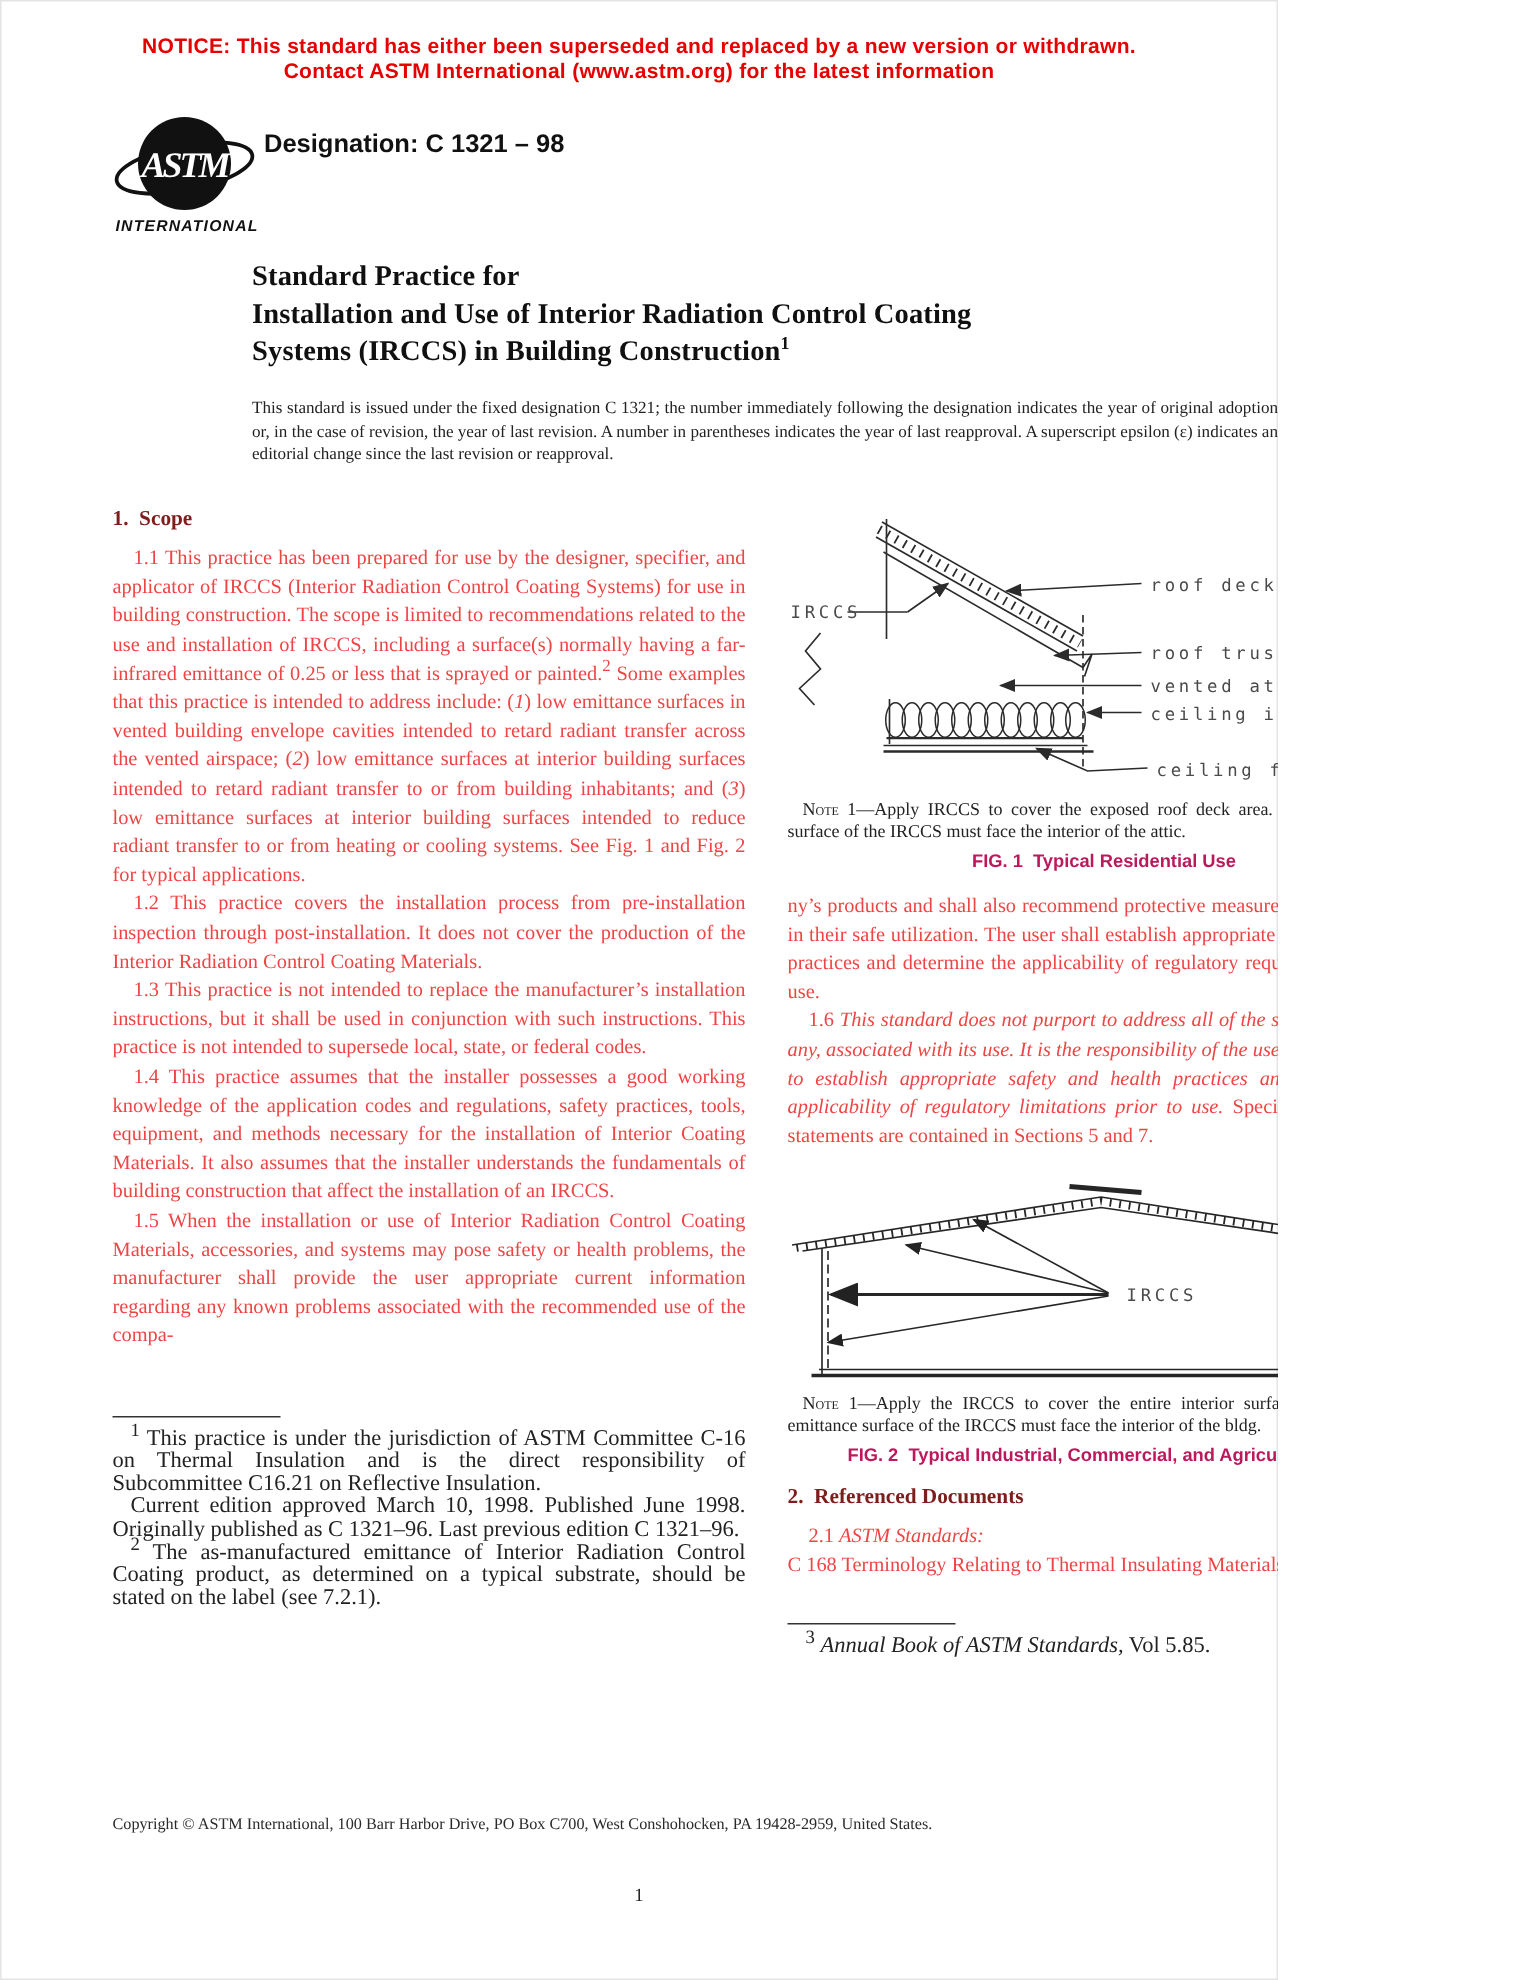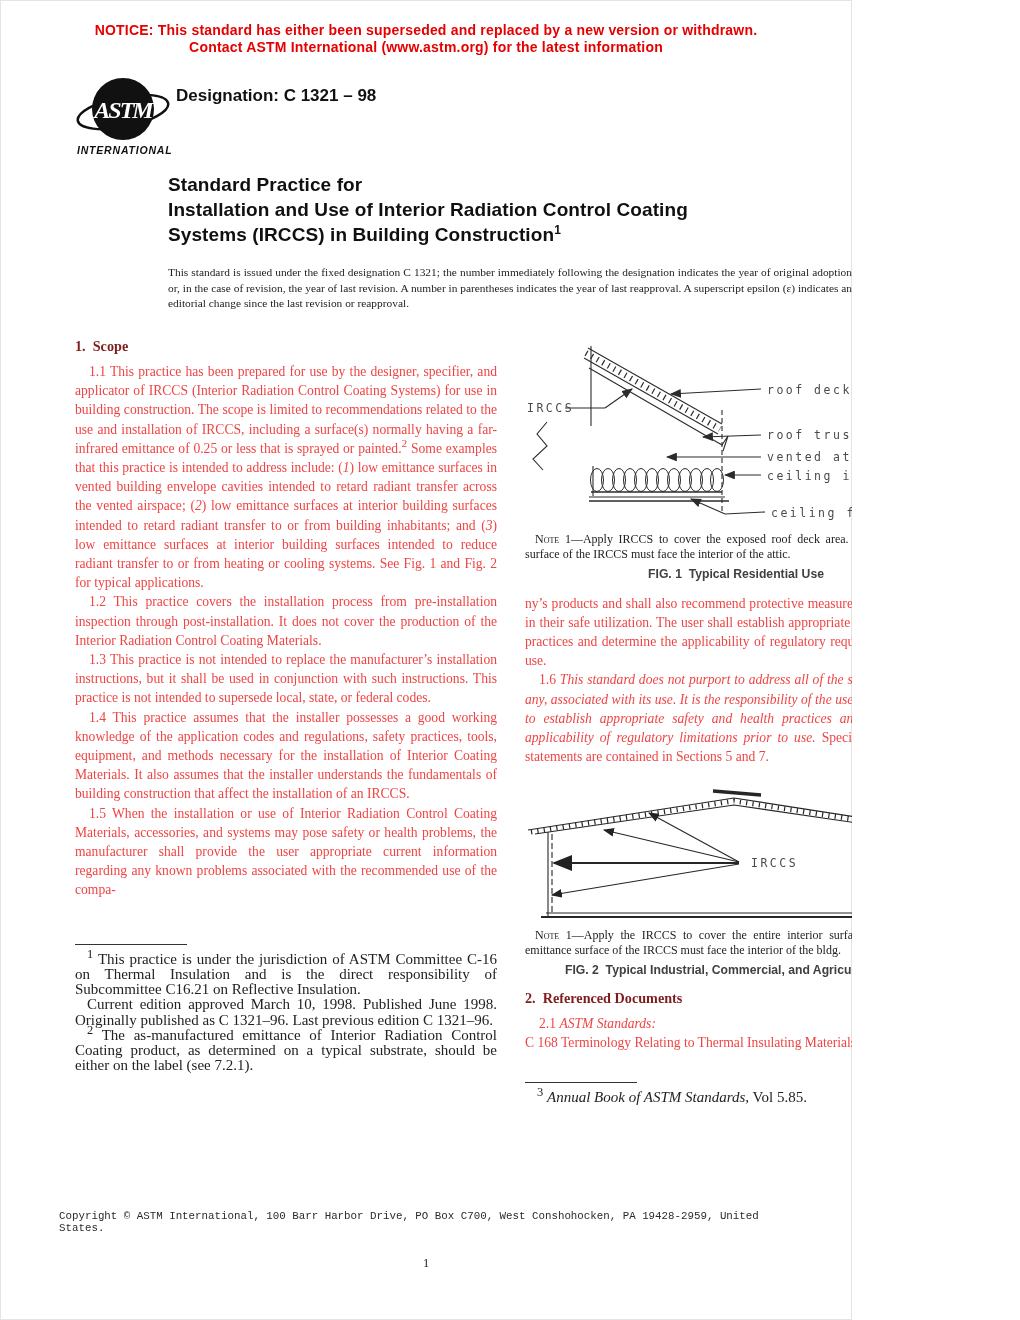--- a/index.html
+++ b/index.html
@@ -14,21 +14,21 @@
     font-weight:bold; font-size:14px; line-height:17px; letter-spacing:0.2px;
   }
   .header { position:absolute; top:72px; left:76px; width:600px; height:90px; }
   .logo { display:block; }
   .designation {
     position:absolute; left:100px; top:14px;
     font-family:"Liberation Sans", sans-serif; font-weight:bold; font-size:17px; color:#111;
   }
   .titleblock {
     position:absolute; top:172px; left:168px; width:720px;
-    font-family:Liberation Sans, sans-serif; font-weight:bold;
+    font-family:Liberation Serif, serif; font-weight:bold;
     font-size:19px; line-height:25px; color:#101010; letter-spacing:0.1px;
   }
   .titleblock sup { font-size:12px; }
   .issued {
     position:absolute; top:265px; left:168px; width:684px;
     font-size:11.4px; line-height:15.6px; text-align:justify; color:#222;
   }
   .cols { position:absolute; top:338px; left:75px; width:872px; display:flex; gap:28px; }
   .col { width:422px; }
   .sech { font-weight:bold; font-size:14.2px; margin:0 0 7px 0; white-space:pre-wrap; color:#7f1d1d; }
@@ -36,27 +36,27 @@
   .ind { text-indent:14px; }
   .refitem { padding-left:22px; text-indent:-22px; }
   .fnblock { margin-top:44px; }
   .fnblock2 { margin-top:30px; }
   .fnrule { width:112px; border-top:1px solid #333; margin-bottom:7px; }
   .fn { font-size:15px; line-height:15.2px; text-align:justify; margin:0; text-indent:12px; color:#222; }
   .fignote { font-size:12px; line-height:14.8px; text-align:justify; margin:4px 0 0 0; text-indent:10px; color:#222; }
   .sc { font-variant:small-caps; }
   .figcap {
     text-align:center; font-family:"Liberation Sans", sans-serif; font-weight:bold;
-    font-size:12.2px; margin:5px 0 13px 0; white-space:pre-wrap; color:#404040;
+    font-size:12.2px; margin:5px 0 13px 0; white-space:pre-wrap; color:#be185d;
   }
   .figsvg { display:block; }
   .figlabel { font-family:"DejaVu Sans Mono", monospace; font-size:11.5px; letter-spacing:2.5px; fill:#4a4a4a; }
   .copyright {
-    position:absolute; top:1210px; left:59px; right:75px;
-    font-family:Liberation Mono, monospace; font-size:10.8px; color:#2a2a2a;
+    position:absolute; top:1210px; left:75px; right:75px;
+    font-family:Liberation Serif, serif; font-size:10.8px; color:#2a2a2a;
   }
   .pagenum { position:absolute; top:1256px; left:0; right:0; text-align:center; font-size:12.5px; color:#222; }
   sup { line-height:0; }
   i { font-style:italic; }
 </style>
 </head>
 <body>
 
 <div class="page">
 
@@ -92,21 +92,21 @@
       <p class="bt ind"><span>1.1 This practice has been prepared for use by the designer, specifier, and applicator of IRCCS (Interior Radiation Control Coating Systems) for use in building construction. The scope is limited to recommendations related to the use and installation of IRCCS, including a surface(s) normally having a far-infrared emittance of 0.25 or less that is sprayed or painted.</span><sup>2</sup><span> Some examples that this practice is intended to address include: (</span><i>1</i><span>) low emittance surfaces in vented building envelope cavities intended to retard radiant transfer across the vented airspace; (</span><i>2</i><span>) low emittance surfaces at interior building surfaces intended to retard radiant transfer to or from building inhabitants; and (</span><i>3</i><span>) low emittance surfaces at interior building surfaces intended to reduce radiant transfer to or from heating or cooling systems. See Fig. 1 and Fig. 2 for typical applications.</span></p>
       <p class="bt ind">1.2 This practice covers the installation process from pre-installation inspection through post-installation. It does not cover the production of the Interior Radiation Control Coating Materials.</p>
       <p class="bt ind">1.3 This practice is not intended to replace the manufacturer’s installation instructions, but it shall be used in conjunction with such instructions. This practice is not intended to supersede local, state, or federal codes.</p>
       <p class="bt ind">1.4 This practice assumes that the installer possesses a good working knowledge of the application codes and regulations, safety practices, tools, equipment, and methods necessary for the installation of Interior Coating Materials. It also assumes that the installer understands the fundamentals of building construction that affect the installation of an IRCCS.</p>
       <p class="bt ind">1.5 When the installation or use of Interior Radiation Control Coating Materials, accessories, and systems may pose safety or health problems, the manufacturer shall provide the user appropriate current information regarding any known problems associated with the recommended use of the compa-</p>
 
       <div class="fnblock">
         <div class="fnrule"></div>
         <p class="fn"><sup>1</sup> <span>This practice is under the jurisdiction of ASTM Committee C-16 on Thermal Insulation and is the direct responsibility of Subcommittee C16.21 on Reflective Insulation.</span></p>
         <p class="fn">Current edition approved March 10, 1998. Published June 1998. Originally published as C 1321–96. Last previous edition C 1321–96.</p>
-        <p class="fn"><sup>2</sup> <span>The as-manufactured emittance of Interior Radiation Control Coating product, as determined on a typical substrate, should be either on the label (see 7.2.1).</span></p>
+        <p class="fn"><sup>2</sup> <span>The as-manufactured emittance of Interior Radiation Control Coating product, as determined on a typical substrate, should be stated on the label (see 7.2.1).</span></p>
       </div>
     </div>
 
     <div class="col">
 
       <svg class="figsvg" width="422" height="190" viewBox="0 0 422 190">
         <defs>
           <marker id="ah1" markerWidth="10" markerHeight="8" refX="9" refY="4" orient="auto">
             <path d="M0,0 L10,4 L0,8 z" fill="#2b2b2b"></path>
           </marker>

